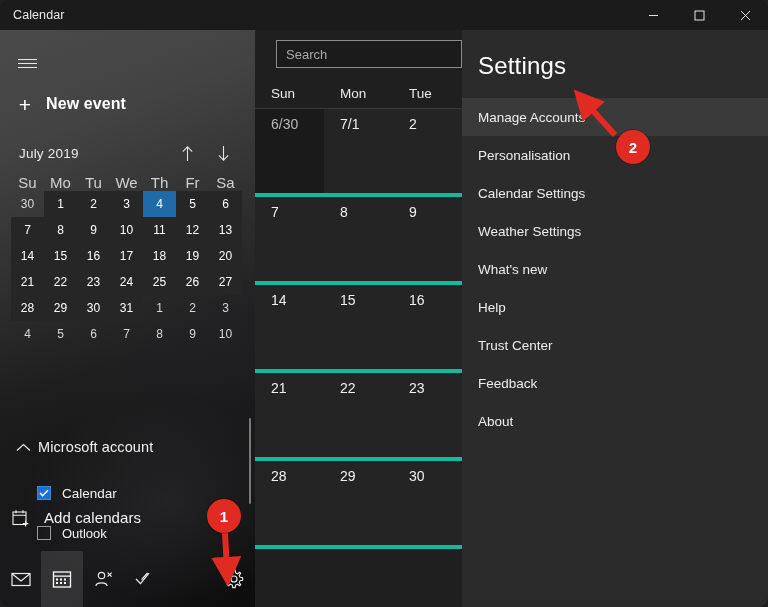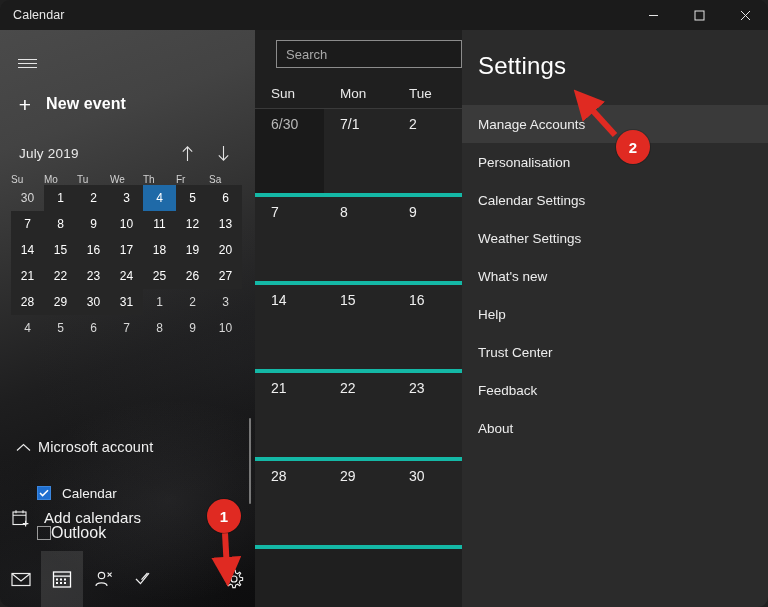--- a/index.html
+++ b/index.html
@@ -56,21 +56,21 @@
   
   .mini{position:absolute;left:0;top:106px;width:255px;}
   .mini-head{
     position:relative;height:34px;display:flex;align-items:center;
   }
   .mini-title{font-size:13.5px;color:#eaeaea;margin-left:19px;letter-spacing:.2px;}
   .mini-navs{position:absolute;right:22px;top:0;height:34px;display:flex;gap:16px;align-items:center;}
   .mini-nav{width:20px;height:26px;display:flex;align-items:center;justify-content:center;}
 
   .dow-row{display:flex;margin-top:4px;padding:0 11px;}
-  .dow{width:33px;text-align:left;font-size:10px;color:#d2d2d2;}
+  .dow{width:33px;text-align:center;font-size:15px;color:#d2d2d2;}
   .wk{display:flex;padding:0 11px;}
   .cell{
     width:33px;height:26px;display:flex;align-items:center;justify-content:center;
     font-size:12px;color:#ffffff;position:relative;
   }
   .cell.inmonth{background:#262626;}
   .cell.outmonth{background:transparent;color:#d8d8d8;}
   .cell.sel{background:#1f6aa8;color:#ffffff;}
 
   
@@ -80,21 +80,21 @@
   .acct-head .t{font-size:14.5px;color:#f0f0f0;margin-left:4px;letter-spacing:.1px;}
   .cal-row{display:flex;align-items:center;height:34px;padding-left:37px;margin-top:12px;}
   .cbx{
     width:14px;height:14px;background:#1f6fd0;border:1px solid #3b86de;
     display:flex;align-items:center;justify-content:center;box-sizing:border-box;
   }
   .cal-row .t{font-size:13.5px;color:#f2f2f2;margin-left:11px;}
   .cal-row2{display:flex;align-items:center;height:26px;padding-left:37px;margin-top:10px;
     overflow:hidden;}
   .cal-row2 .cbx2{width:14px;height:14px;border:1px solid #9a9a9a;box-sizing:border-box;}
-  .cal-row2 .t{font-size:16px;color:#f2f2f2;}
+  .cal-row2 .t{font-size:13px;color:#f2f2f2;margin-left:11px;}
 
   .side-scroll{
     position:absolute;right:4px;top:388px;width:2px;height:86px;background:#787878;border-radius:1px;
   }
 
   .addcal{
     position:absolute;left:0;bottom:58px;width:255px;height:40px;display:flex;align-items:flex-start;padding-left:12px;
   }
   .addcal .t{font-size:15px;color:#f2f2f2;margin-left:13px;letter-spacing:.1px;}
 
@@ -126,21 +126,21 @@
   .gcell .n{font-size:14px;color:#f0f0f0;}
   .gcell.prev .n{color:#b8b8b8;}
 
   
   .settings{
     position:absolute;left:462px;top:30px;width:306px;height:577px;background:#2b2b2b;
   }
   .settings h1{
     margin:0;padding:22px 0 0 16px;font-size:24px;font-weight:400;color:#ffffff;letter-spacing:.2px;
   }
-  .slist{margin-top:25px;}
+  .slist{margin-top:18px;}
   .sitem{height:38px;display:flex;align-items:center;padding-left:16px;font-size:13.5px;color:#ededed;}
   .sitem.hover{background:#3a3a3a;}
 
   
   .badge{
     position:absolute;border-radius:50%;background:#e02a22;
     display:flex;align-items:center;justify-content:center;
     color:#fff;font-weight:700;font-size:15px;
     box-shadow:0 0 0 1px rgba(0,0,0,.18);
   }

